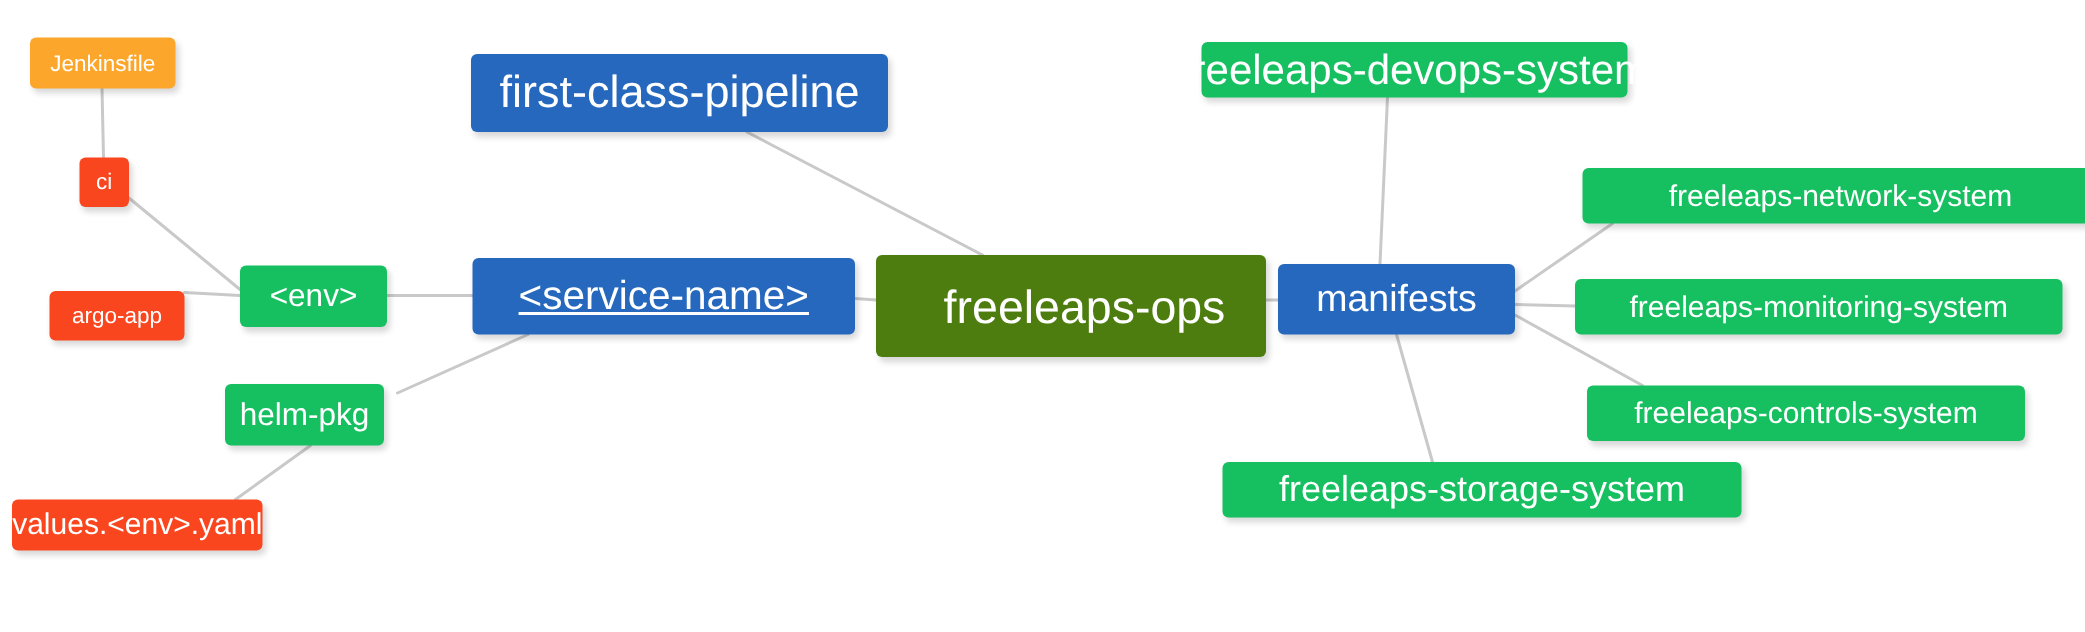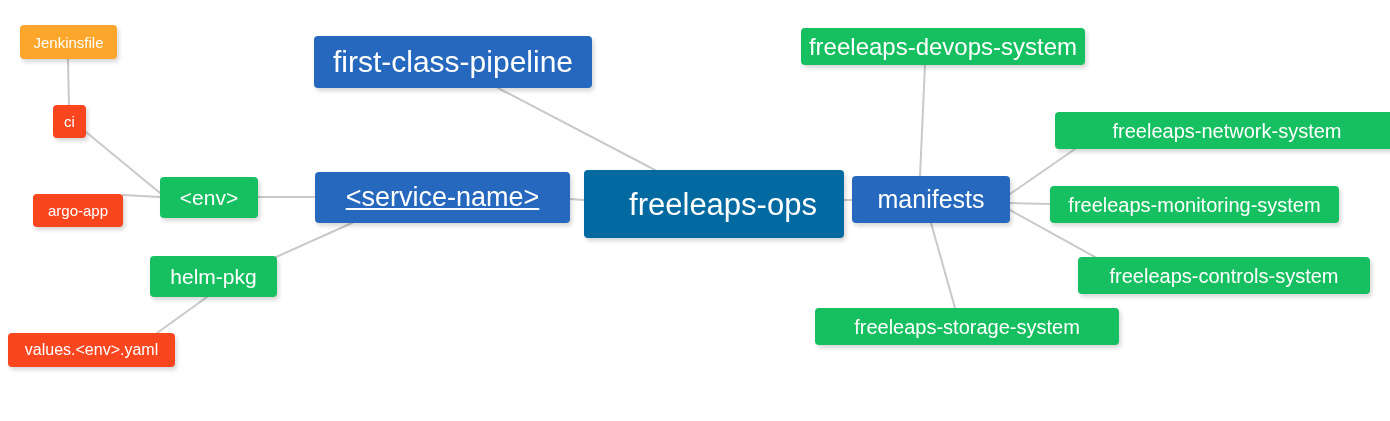--- a/index.html
+++ b/index.html
@@ -29,21 +29,21 @@
     display: flex;
     align-items: center;
     justify-content: center;
     color: #ffffff;
     border-radius: 4px;
     white-space: nowrap;
     box-shadow: 2px 3px 4px rgba(0,0,0,0.16);
     line-height: 1;
     padding: 0 10px;
   }
-  .n-root   { background: #0369a1; padding-left: 28px; }
+  .n-root   { background: #4d7c0f; padding-left: 28px; }
   .n-blue   { background: #2568bd; }
   .n-green  { background: #16c060; }
   .n-orange { background: #fca72b; }
   .n-red    { background: #f9461f; }
 </style>
 </head>
 <body>
 
 <div id="canvas">
   <svg id="edges" width="1390" height="421" viewBox="0 0 1390 421" xmlns="http://www.w3.org/2000/svg">
@@ -60,25 +60,25 @@
       <line x1="1010" y1="194" x2="1075" y2="149" stroke="#c9c9c9" stroke-width="2" stroke-linecap="round"></line>
       <line x1="1010" y1="203" x2="1050" y2="204" stroke="#c9c9c9" stroke-width="2" stroke-linecap="round"></line>
       <line x1="1010" y1="210" x2="1095" y2="257" stroke="#c9c9c9" stroke-width="2" stroke-linecap="round"></line>
       <line x1="931" y1="223" x2="955" y2="308" stroke="#c9c9c9" stroke-width="2" stroke-linecap="round"></line>
     </svg>
   <div id="nodes">
       <div class="node n-orange" style="left: 20px; top: 25px; width: 97px; height: 34px; font-size: 15px;">Jenkinsfile</div>
       <div class="node n-red" style="left: 53px; top: 105px; width: 33px; height: 33px; font-size: 15px;">ci</div>
       <div class="node n-red" style="left: 33px; top: 178px; width: 90px; height: 33px; font-size: 15px; margin-top: 16px;">argo-app</div>
       <div class="node n-green" style="left: 160px; top: 177px; width: 98px; height: 41px; font-size: 21px;">&lt;env&gt;</div>
-      <div class="node n-green" style="left: 150px; top: 256px; width: 127px; height: 41px; font-size: 21px;">helm-pkg</div>
-      <div class="node n-red" style="left: 8px; top: 333px; width: 167px; height: 34px; font-size: 16px;">values.&lt;env&gt;.yaml</div>
+      <div class="node n-green" style="left: 150px; top: 256px; width: 106px; height: 41px; font-size: 21px;">helm-pkg</div>
+      <div class="node n-red" style="left: 8px; top: 333px; width: 167px; height: 34px; font-size: 20px;">values.&lt;env&gt;.yaml</div>
       <div class="node n-blue" style="left: 314px; top: 36px; width: 278px; height: 52px; font-size: 30px;">first-class-pipeline</div>
       <div class="node n-blue" style="left: 315px; top: 172px; width: 255px; height: 51px; font-size: 27px; text-decoration: underline;">&lt;service-name&gt;</div>
       <div class="node n-root" style="left: 584px; top: 170px; width: 260px; height: 68px; font-size: 31px;">freeleaps-ops</div>
       <div class="node n-blue" style="left: 852px; top: 176px; width: 158px; height: 47px; font-size: 25px;">manifests</div>
-      <div class="node n-green" style="left: 801px; top: 28px; width: 284px; height: 37px; font-size: 24px;">freeleaps-devops-system</div>
+      <div class="node n-green" style="left: 801px; top: 28px; width: 284px; height: 37px; font-size: 28px;">freeleaps-devops-system</div>
       <div class="node n-green" style="left: 1055px; top: 112px; width: 344px; height: 37px; font-size: 20px;">freeleaps-network-system</div>
-      <div class="node n-green" style="left: 1050px; top: 186px; width: 289px; height: 37px; font-size: 20px;">freeleaps-monitoring-system</div>
-      <div class="node n-green" style="left: 1058px; top: 257px; width: 292px; height: 37px; font-size: 20px; margin-left: 20px;">freeleaps-controls-system</div>
-      <div class="node n-green" style="left: 815px; top: 308px; width: 304px; height: 37px; font-size: 20px; text-align: center;">freeleaps-storage-system</div>
+      <div class="node n-green" style="left: 1050px; top: 186px; width: 325px; height: 37px; font-size: 20px;">freeleaps-monitoring-system</div>
+      <div class="node n-green" style="left: 1058px; top: 257px; width: 292px; height: 37px; font-size: 20px;">freeleaps-controls-system</div>
+      <div class="node n-green" style="left: 815px; top: 308px; width: 346px; height: 37px; font-size: 24px; text-align: center;">freeleaps-storage-system</div>
     </div>
 </div>
 
 </body></html>

